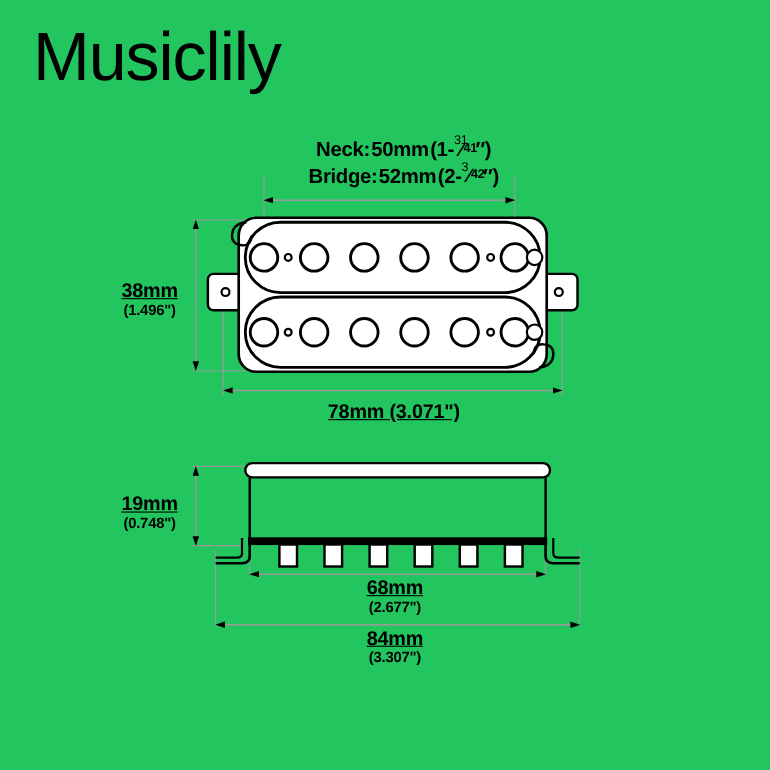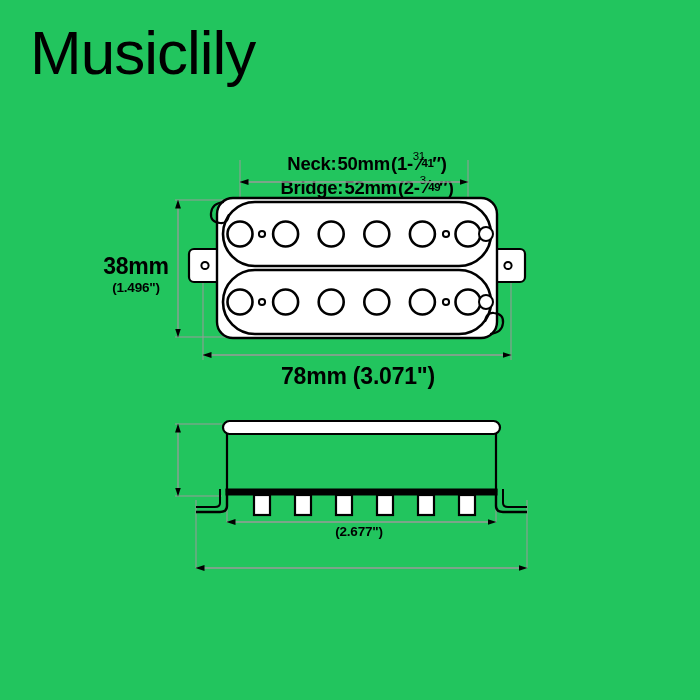--- a/index.html
+++ b/index.html
@@ -35,38 +35,38 @@
   
   .lbl {
     position: absolute;
     color: #000;
     text-align: center;
     white-space: nowrap;
     line-height: 1.12;
   }
   .lbl .mm {
     font-weight: bold;
-    font-size: 23px;
+    font-size: 18px;
     letter-spacing: -0.2px;
+    text-decoration: underline;
   }
   .lbl .inch {
     font-weight: bold;
     font-size: 13.5px;
     letter-spacing: -0.2px;
   }
 
   
   #spacing-block {
     position: absolute;
     left: 222px;
     top: 124px;
     width: 290px;
     text-align: center;
     color: #000;
-    margin-top: 28px;
   }
   #spacing-block .row {
     font-weight: bold;
     font-size: 18.5px;
     letter-spacing: -0.3px;
     white-space: nowrap;
     line-height: 1.28;
   }
   .frac {
     display: inline-block;
@@ -112,38 +112,47 @@
 
 <div id="page">
 
   <div id="brand">Musiclily</div>
 
   <div id="spacing-block">
     <div class="row">
       <span>Neck</span><span>:</span> <span>50mm</span><span class="pr"> (</span><span class="pr">1-</span><span class="frac"><span class="num">31</span><span class="bar">⁄</span><span class="den">41</span></span><span class="pr">″)</span>
     </div>
     <div class="row">
-      <span>Bridge</span><span>:</span> <span>52mm</span><span class="pr"> (</span><span class="pr">2-</span><span class="frac"><span class="num">3</span><span class="bar">⁄</span><span class="den">49</span></span><span class="pr">″)</span>
+      <span>Bridge</span><span>:</span> <span>52mm</span><span class="pr"> (</span><span class="pr">2-</span><span class="frac"><span class="num">3</span><span class="bar">⁄</span><span class="den">42</span></span><span class="pr">″)</span>
     </div>
   </div>
 
   <div class="lbl" style="left:90px; top:254px; width:92px;">
     <div class="mm">38mm</div>
     <div class="inch">(1.496")</div>
   </div>
 
   <div class="lbl" style="left:258px; top:364px; width:200px;">
     <div class="mm">78mm (3.071")</div>
   </div>
 
+  <div class="lbl" style="left:90px; top:448px; width:92px;">
+    <div class="mm">19mm</div>
+    <div class="inch">(0.748")</div>
+  </div>
 
   <div class="lbl" style="left:285px; top:524px; width:148px;">
+    <div class="mm">68mm</div>
     <div class="inch">(2.677")</div>
   </div>
 
+  <div class="lbl" style="left:285px; top:570px; width:148px;">
+    <div class="mm">84mm</div>
+    <div class="inch">(3.307")</div>
+  </div>
 
   <svg id="drawing" viewBox="0 0 700 700">
     <defs>
       <marker id="arrL" markerWidth="9" markerHeight="7" refX="0.5" refY="3.5" orient="auto" markerUnits="userSpaceOnUse">
         <path d="M0,3.5 L9,0.6 L9,6.4 Z" fill="#000"></path>
       </marker>
       <marker id="arrR" markerWidth="9" markerHeight="7" refX="8.5" refY="3.5" orient="auto" markerUnits="userSpaceOnUse">
         <path d="M9,3.5 L0,0.6 L0,6.4 Z" fill="#000"></path>
       </marker>
     </defs>

